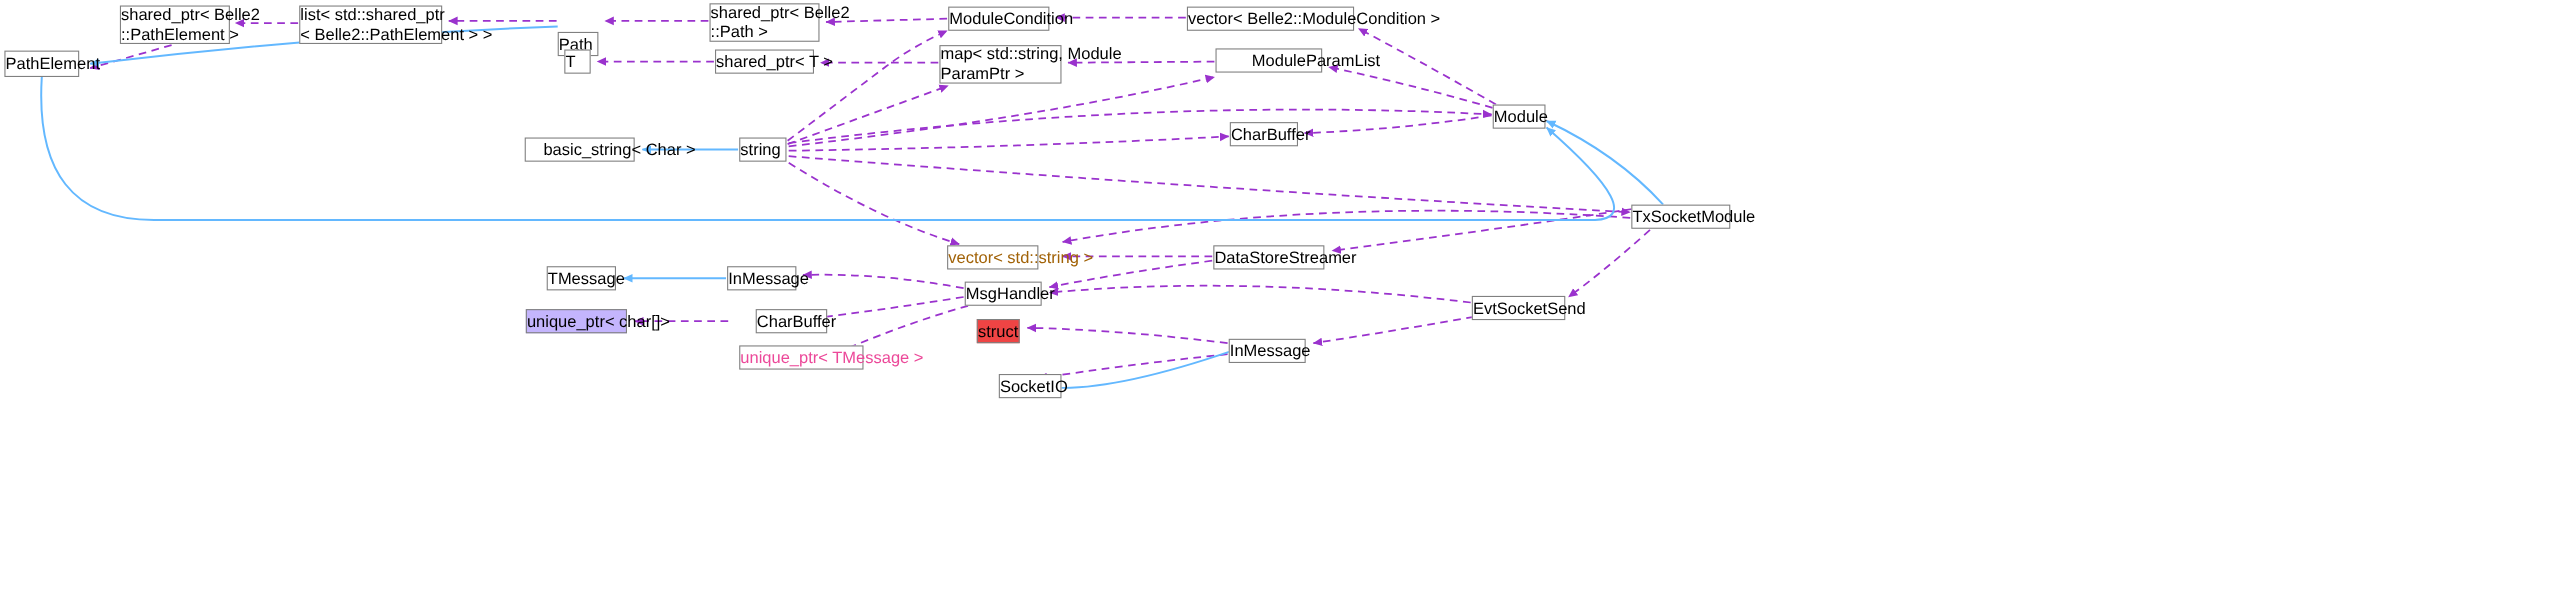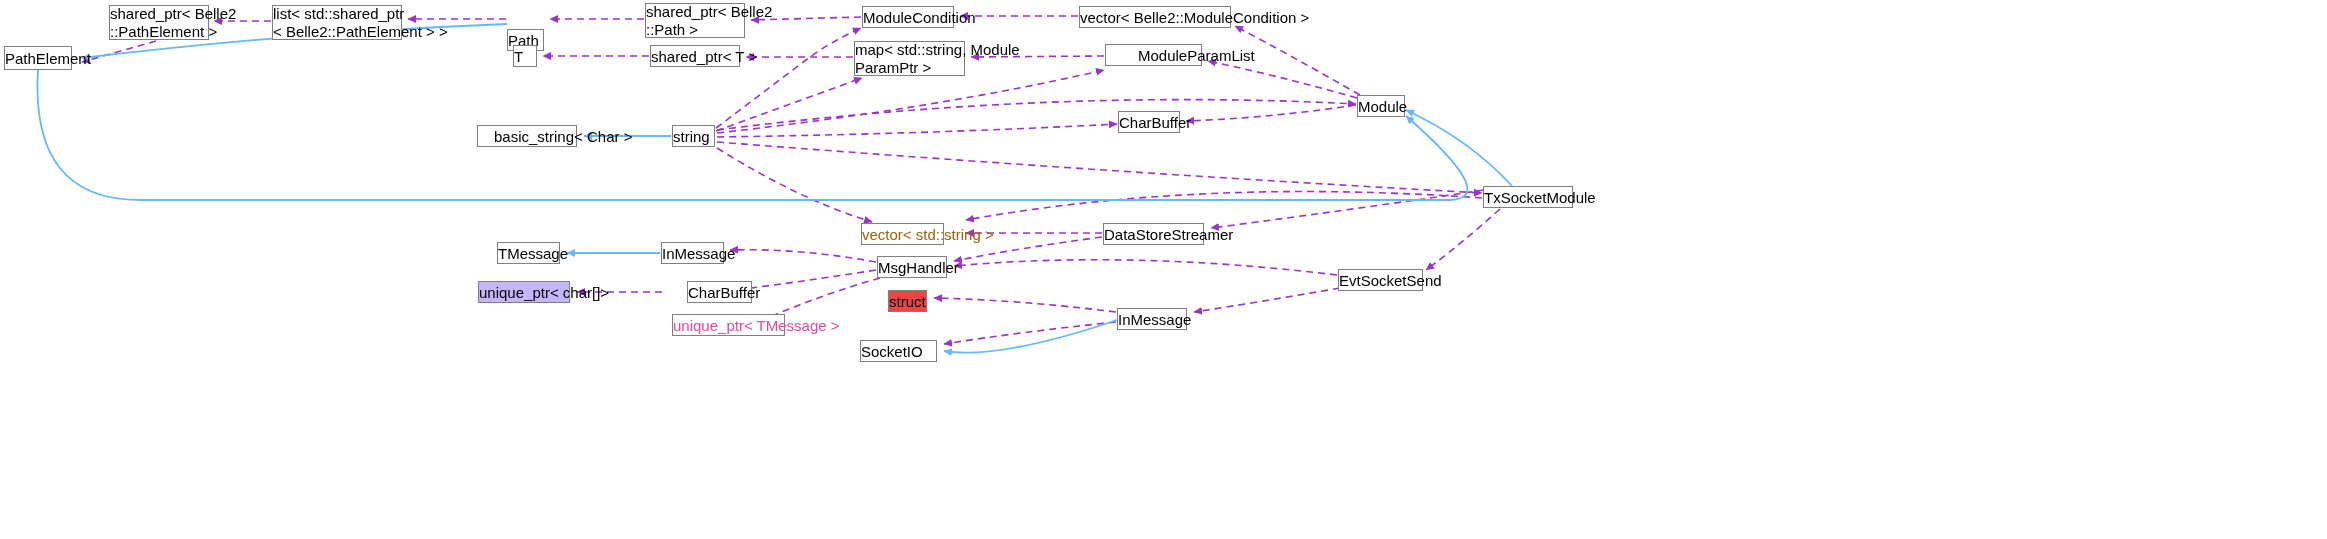--- a/index.html
+++ b/index.html
@@ -131,14 +131,14 @@
     <div class="node" style="left: 1103px; top: 223px; width: 101px; height: 22px; background: rgb(255, 255, 255); border-color: rgb(128, 128, 128); color: rgb(0, 0, 0);"><span class="node-label">DataStoreStreamer</span></div>
     <div class="node" style="left: 497px; top: 242px; width: 63px; height: 22px; background: rgb(255, 255, 255); border-color: rgb(128, 128, 128); color: rgb(0, 0, 0);"><span class="node-label">TMessage</span></div>
     <div class="node" style="left: 661px; top: 242px; width: 63px; height: 22px; background: rgb(255, 255, 255); border-color: rgb(128, 128, 128); color: rgb(0, 0, 0);"><span class="node-label">InMessage</span></div>
     <div class="node" style="left: 877px; top: 256px; width: 70px; height: 22px; background: rgb(255, 255, 255); border-color: rgb(128, 128, 128); color: rgb(0, 0, 0);"><span class="node-label">MsgHandler</span></div>
     <div class="node" style="left: 1338px; top: 269px; width: 85px; height: 22px; background: rgb(255, 255, 255); border-color: rgb(128, 128, 128); color: rgb(0, 0, 0);"><span class="node-label">EvtSocketSend</span></div>
     <div class="node" style="left: 478px; top: 281px; width: 92px; height: 22px; background: #c4b5fd; border-color: rgb(128, 128, 128); color: rgb(0, 0, 0);"><span class="node-label">unique_ptr&lt; char[]&gt;</span></div>
     <div class="node" style="left: 663px; top: 281px; width: 65px; height: 22px; background: rgb(255, 255, 255); border-color: rgb(128, 128, 128); color: rgb(0, 0, 0); margin-left: 24px;"><span class="node-label">CharBuffer</span></div>
     <div class="node" style="left: 888px; top: 290px; width: 39px; height: 22px; background: #ef4444; border-color: rgb(128, 128, 128); color: rgb(0, 0, 0);"><span class="node-label">struct</span></div>
     <div class="node" style="left: 1117px; top: 308px; width: 70px; height: 22px; background: rgb(255, 255, 255); border-color: rgb(128, 128, 128); color: rgb(0, 0, 0);"><span class="node-label">InMessage</span></div>
     <div class="node" style="left: 672px; top: 314px; width: 113px; height: 22px; background: rgb(255, 255, 255); border-color: rgb(128, 128, 128); color: #ec4899;"><span class="node-label">unique_ptr&lt; TMessage &gt;</span></div>
-    <div class="node" style="left: 860px; top: 340px; width: 77px; height: 22px; background: rgb(255, 255, 255); border-color: rgb(128, 128, 128); color: rgb(0, 0, 0);"><span class="node-label">SocketIO</span></div>
+    <div class="node" style="left: 908px; top: 340px; width: 57px; height: 22px; background: rgb(255, 255, 255); border-color: rgb(128, 128, 128); color: rgb(0, 0, 0);"><span class="node-label">SocketIO</span></div>
   </div>
 
 </body></html>

